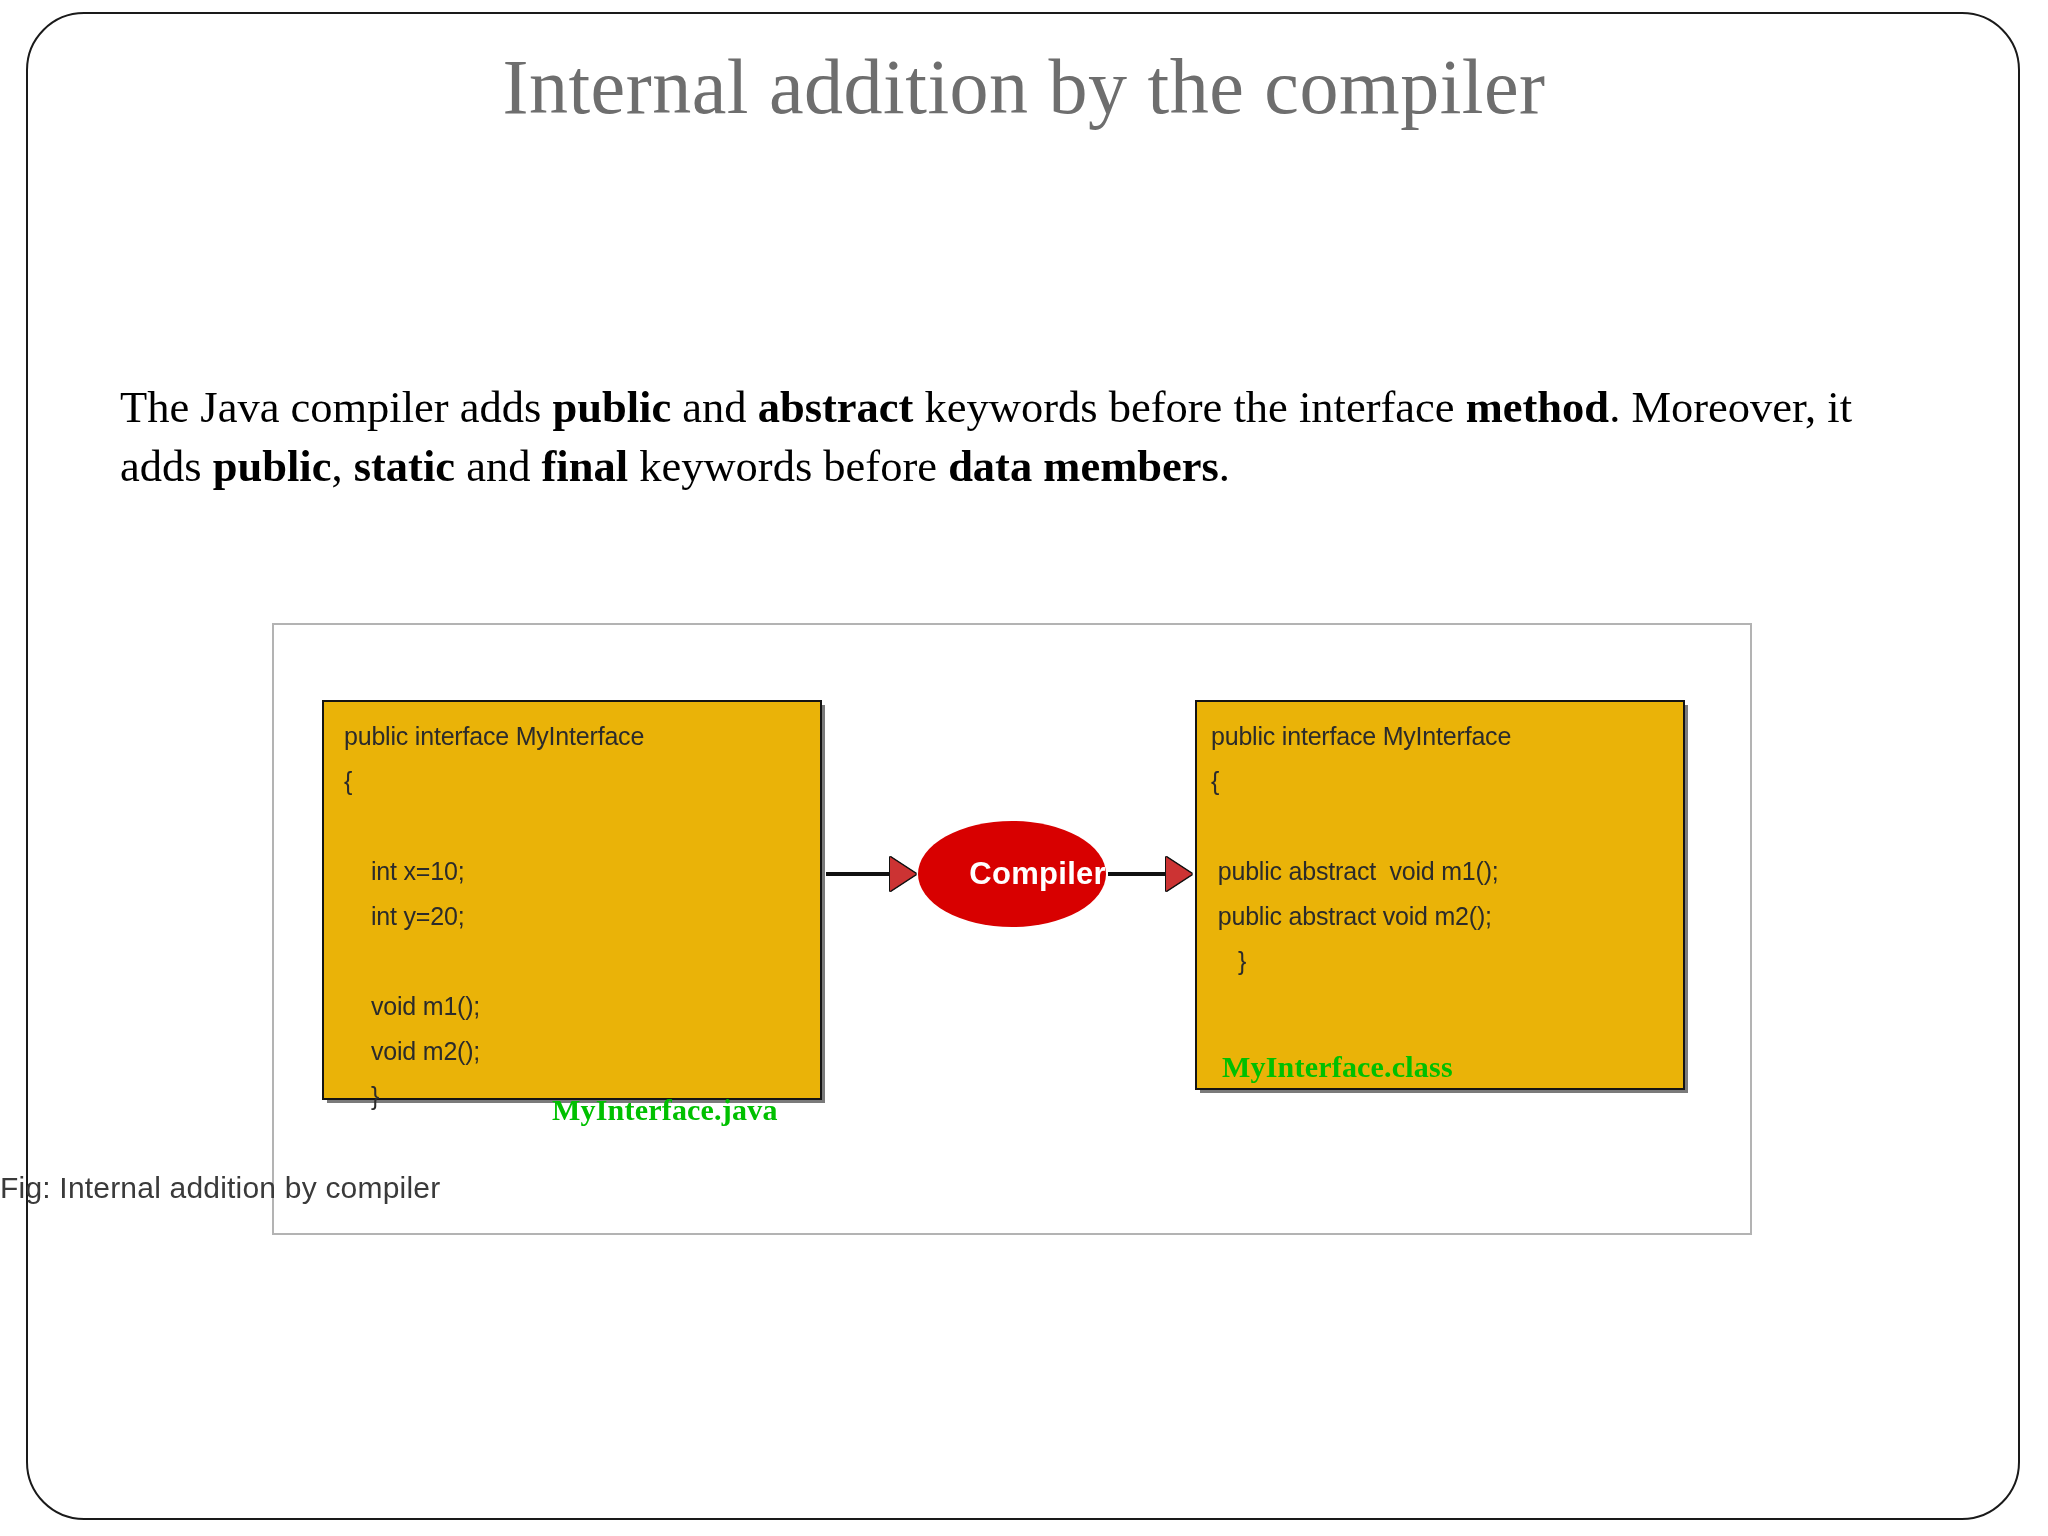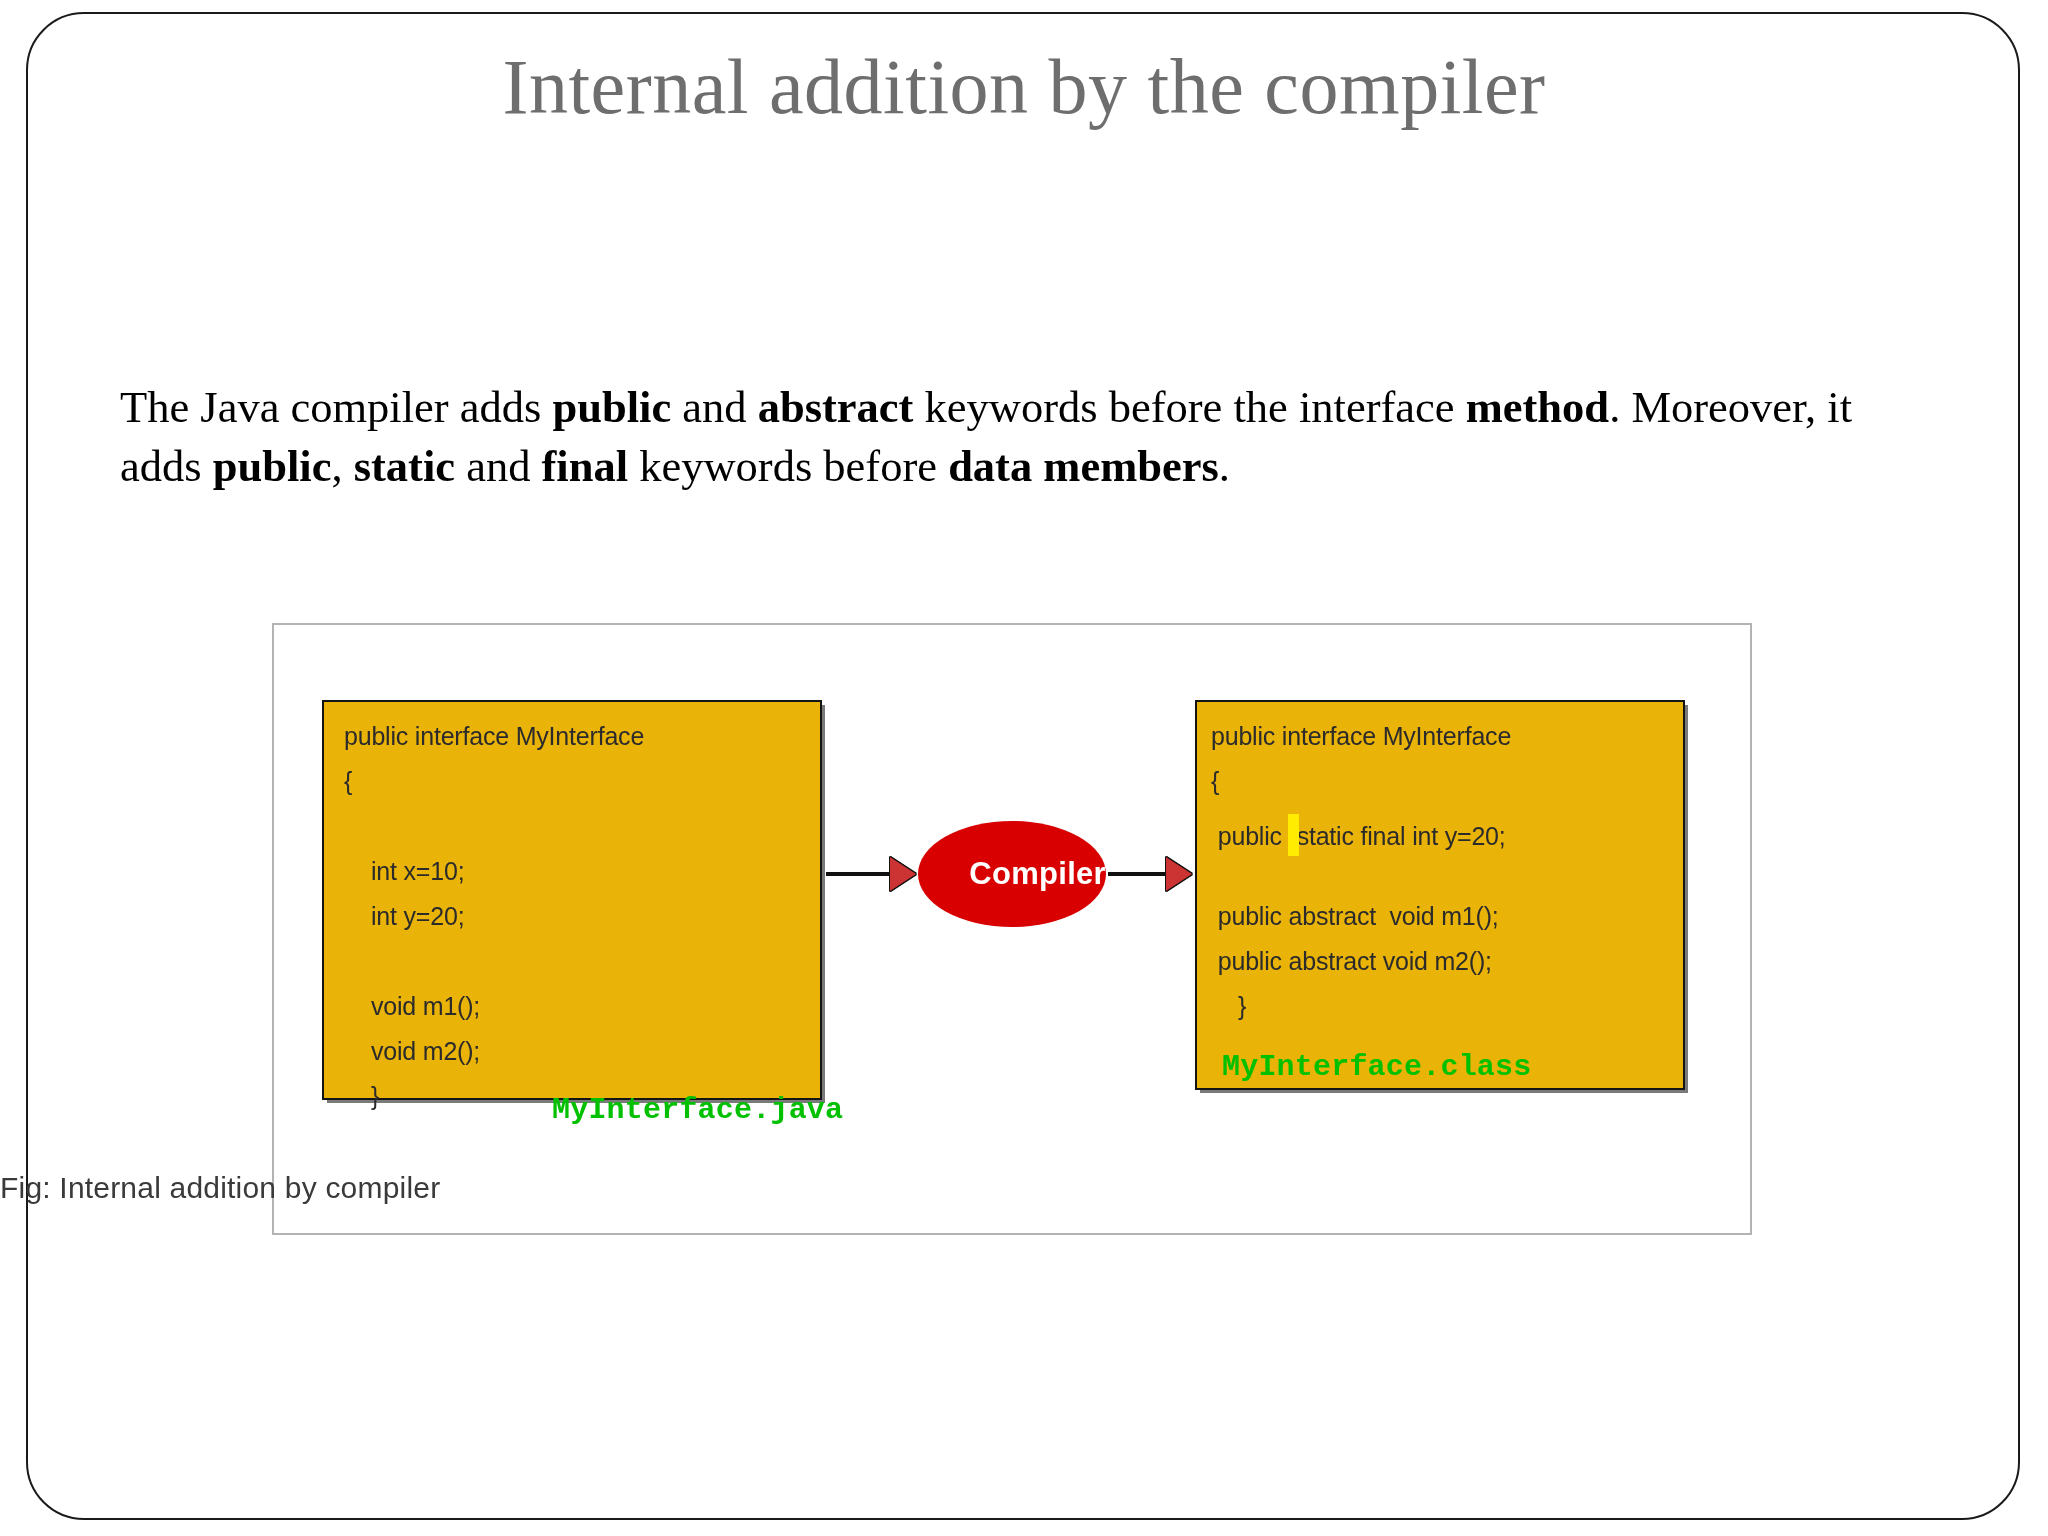--- a/index.html
+++ b/index.html
@@ -118,21 +118,21 @@
     background: #ffec00;
     vertical-align: -11px;
     margin: 0 -2px 0 -1px;
     position: relative;
     z-index: 0;
   }
 
   
   .file-label {
     position: absolute;
-    font-family: Liberation Mono, monospace;
+    font-family: Liberation Serif, serif;
     font-weight: 700;
     font-size: 30px;
     color: #00c000;
     letter-spacing: 0.2px;
     white-space: nowrap;
   }
   #label-java  { left: 552px;  top: 1093px; }
   #label-class { left: 1222px; top: 1050px; }
 
   
@@ -224,21 +224,20 @@
     <span id="compiler-label">Compiler</span>
   </div>
 
   <div class="arrow-line" id="arrow-line-2"></div>
   <div class="arrow-head" id="arrow-head-2"></div>
 
   <div class="code-box" id="code-box-right">
     <div class="code-lines" id="right-code-lines">
         <div class="code-line">public interface MyInterface</div>
         <div class="code-line">{</div>
-        <div class="code-line"><span> public </span><span class="hl-cursor" style="background: rgb(255, 236, 0);"></span><span>static final int y=20;</span></div>
         <div class="code-line blank">&nbsp;</div>
         <div class="code-line"> public abstract  void m1();</div>
         <div class="code-line"> public abstract void m2();</div>
         <div class="code-line">    }</div>
       </div>
   </div>
   <div class="file-label" id="label-class">MyInterface.class</div>
 
   <div id="figure-caption">Fig: Internal addition by compiler</div>
 

